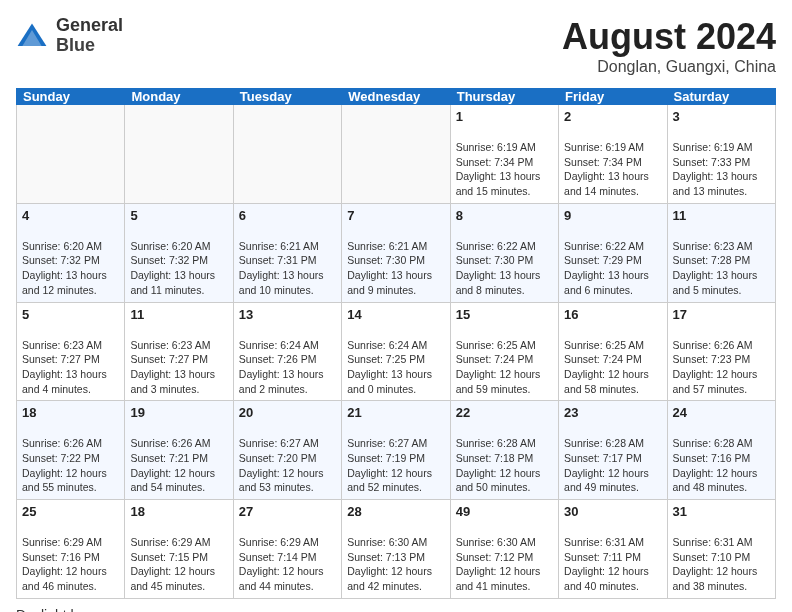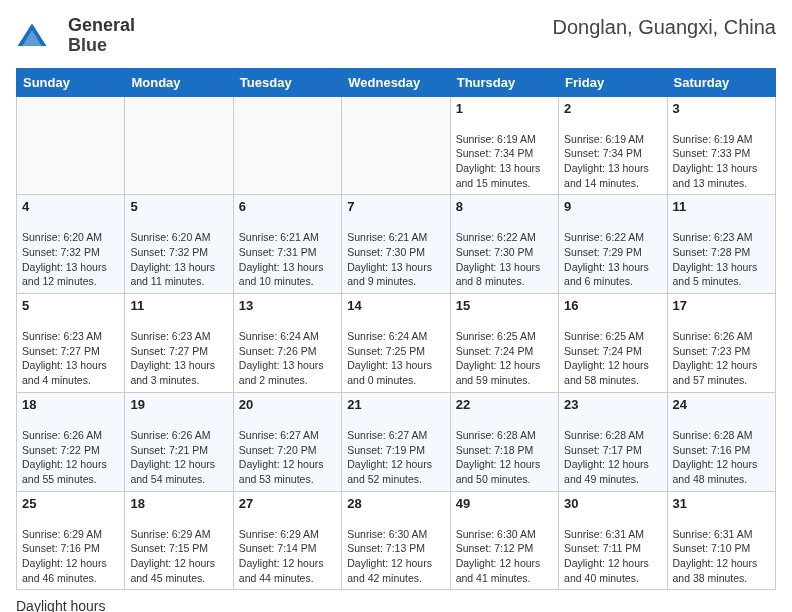--- a/index.html
+++ b/index.html
@@ -12,21 +12,21 @@
     }
     .header-area {
       display: flex;
       justify-content: space-between;
       align-items: flex-start;
       margin-bottom: 12px;
     }
     .logo {
       display: flex;
       align-items: center;
-      gap: 20px;
+      gap: 8px;
     }
     .logo-text {
       font-size: 18px;
       font-weight: bold;
       line-height: 1.1;
     }
     .logo-text span.general { color: #333; }
     .logo-text span.blue { color: #404040; }
     .logo-icon {
       width: 32px;
@@ -34,34 +34,34 @@
     }
     .title-block {
       text-align: right;
     }
     .title-block h1 {
       font-size: 36px;
       font-weight: bold;
       color: #222;
     }
     .title-block h2 {
-      font-size: 20px;
+      font-size: 16px;
       font-weight: normal;
       color: #444;
     }
     .calendar {
       width: 100%;
       border-collapse: collapse;
       font-size: 11px;
     }
     .calendar th {
       background-color: #1a6fc4;
       color: #fff;
       text-align: left;
-      padding: 6px 6px;
+      padding: 0 6px;
       font-size: 13px;
       font-weight: bold;
       border: 1px solid #1a6fc4;
     }
     .calendar td {
       border: 1px solid #ccc;
       vertical-align: top;
       padding: 4px 5px;
       width: 108px;
       min-height: 80px;
@@ -103,20 +103,21 @@
     <svg class="logo-icon" viewBox="0 0 40 35" xmlns="http://www.w3.org/2000/svg">
       <polygon points="20,2 38,30 2,30" fill="#1a6fc4"></polygon>
       <polygon points="20,10 32,30 8,30" fill="#fff" opacity="0.3"></polygon>
     </svg>
     <div class="logo-text">
       <span class="general">General</span><br>
       <span class="blue">Blue</span>
     </div>
   </div>
   <div class="title-block">
+    <h1>August 2024</h1>
     <h2>Donglan, Guangxi, China</h2>
   </div>
 </div>
 
 <table class="calendar">
   <thead>
     <tr>
     <th>Sunday</th>
         <th>Monday</th>
         <th>Tuesday</th>

